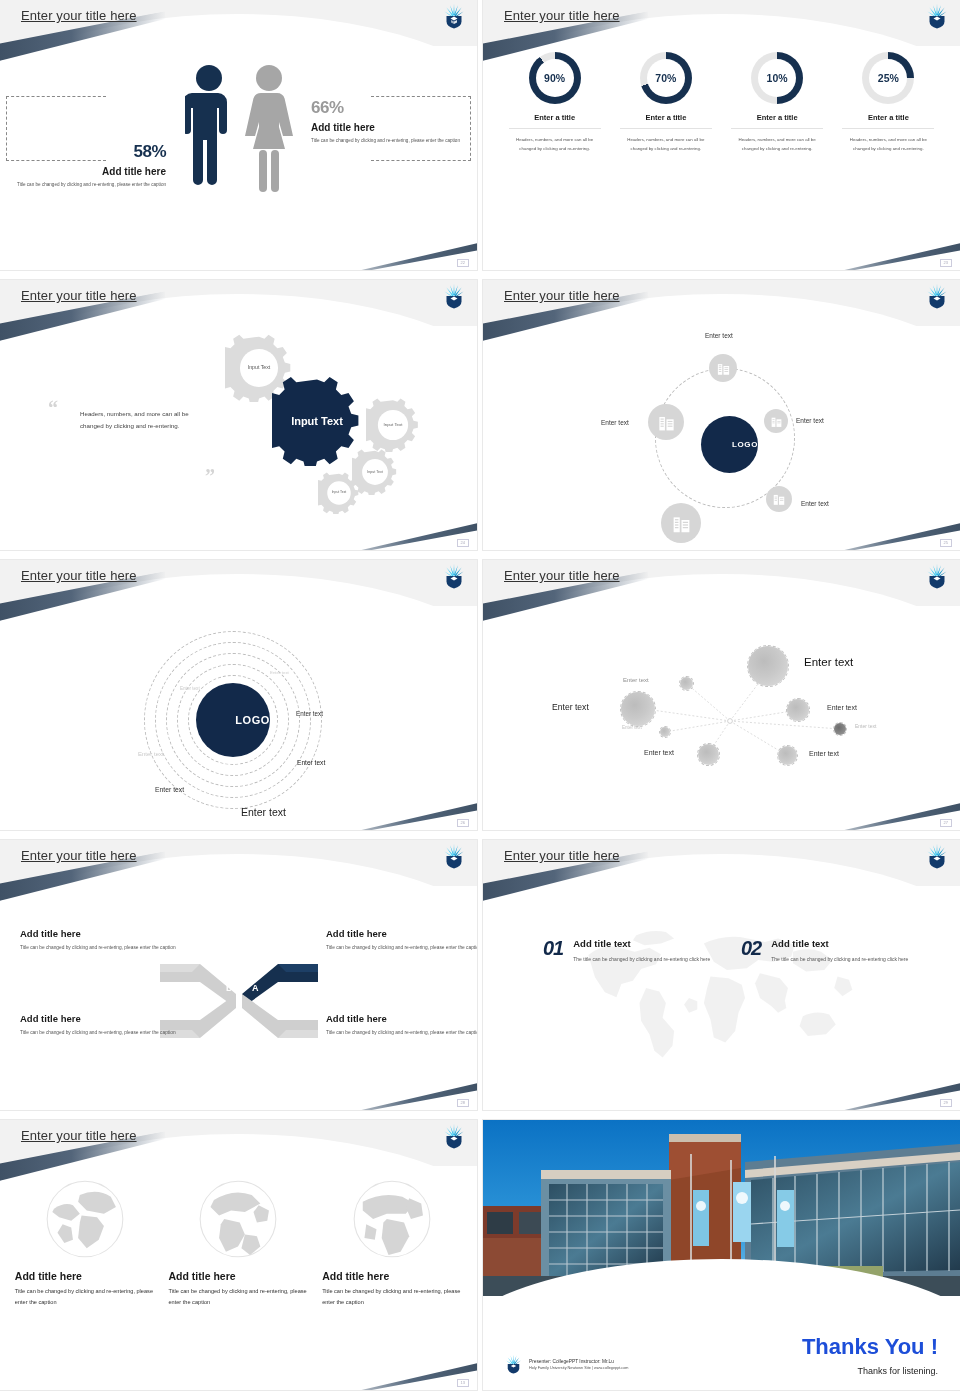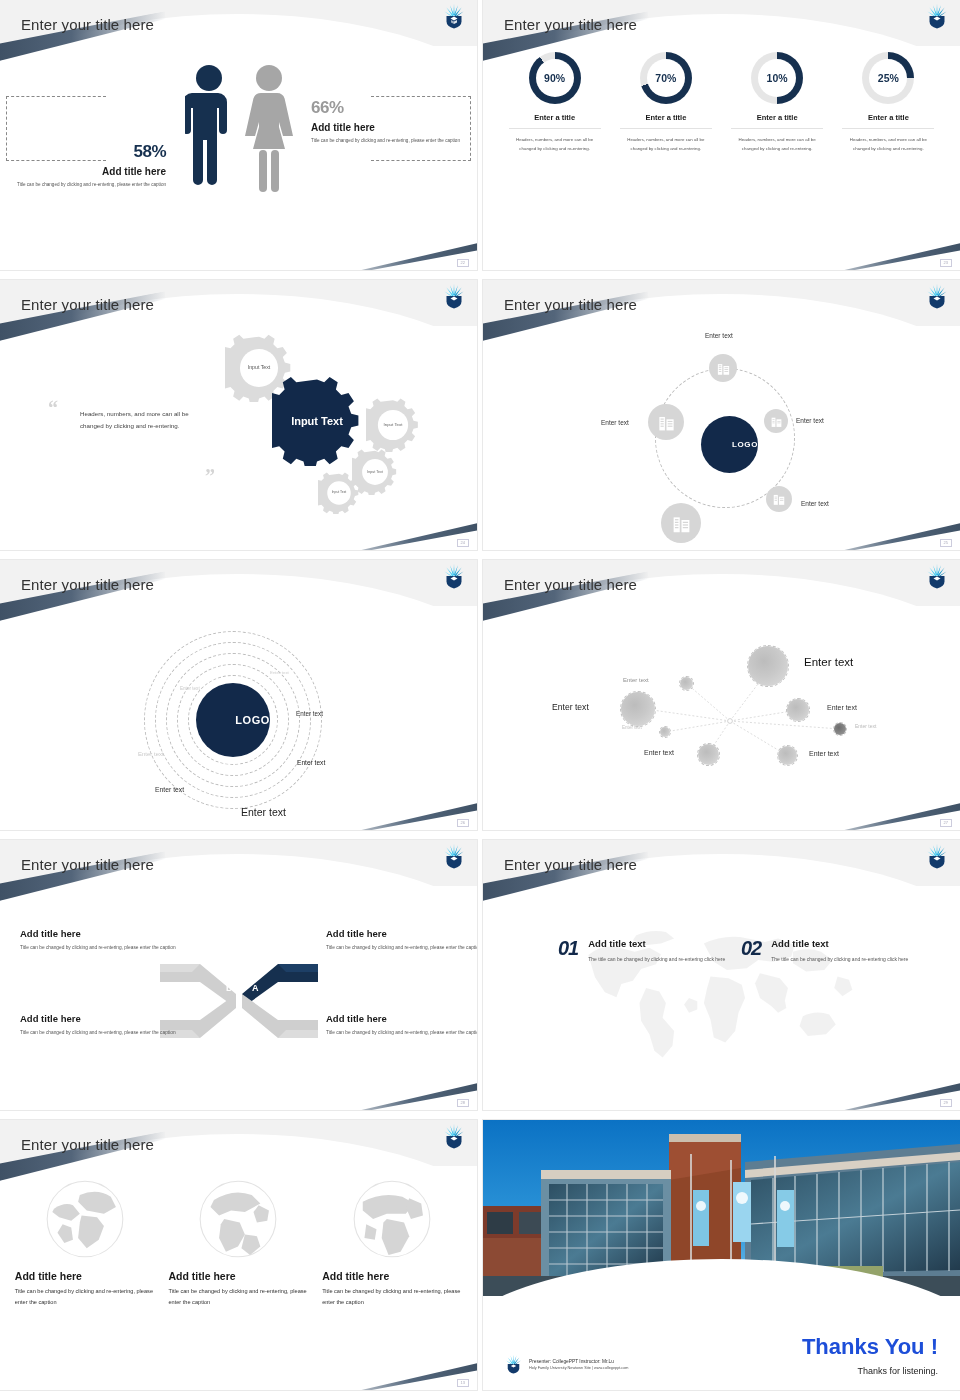--- a/index.html
+++ b/index.html
@@ -29,23 +29,24 @@
     position:absolute; left:0; top:0; width:100%; height:46px;
     background:#f2f2f2;
     overflow:hidden;
   }
   .hdr .curve {
     position:absolute; left:-10%; top:14px; width:120%; height:120px;
     background:#ffffff;
     border-radius:50% 50% 0 0 / 100% 100% 0 0;
   }
   .title {
-    position:absolute; left:21px; top:16px;
-    font-size:15px; color:#333; letter-spacing:.1px;
+    position:absolute; left:21px; top:8px;
+    font-size:13px; color:#333; letter-spacing:.1px;
     z-index:4;
+    text-decoration:underline;
   }
   .logo {
     position:absolute; right:12px; top:3px; width:22px; height:26px; z-index:5;
   }
   
   .sliver-tl {
     position:absolute; left:-6px; top:40px; width:175px; height:22px;
     background: linear-gradient(100deg,#3d4f63 0%, #53657a 45%, rgba(120,132,148,0) 99%);
     transform: rotate(-9.5deg);
     transform-origin: left center;
@@ -632,21 +633,21 @@
           <path d="M186 70 l22 2 16 8 4 16 -8 18 -4 22 -12 14 -14-6 -4-22 -8-20 4-18 Z"></path>
           <path d="M246 66 l24 6 10 12 -4 16 -16 6 -14-10 -6-18 Z"></path>
           <path d="M286 40 q18-6 34 0 l14 10 -10 12 -22 2 -16-10 Z"></path>
           <path d="M298 118 q16-8 32-2 l8 12 -12 12 -22 2 -10-12 Z"></path>
           <path d="M340 70 l14 4 4 12 -12 8 -10-10 Z"></path>
           <path d="M264 96 l12 2 2 10 -10 6 -8-8 Z"></path>
           <path d="M160 96 l10 4 0 10 -10 4 -6-10 Z"></path>
         </g>
       </svg>
 
-      <div class="numblk" style="left:75px;top:52px;">
+      <div class="numblk" style="left:60px;top:52px;">
         <div class="bignum">01</div>
         <div>
           <div class="n-h">Add title text</div>
           <div class="n-p">The title can be changed by clicking and re-entering click here</div>
         </div>
       </div>
       <div class="numblk" style="left:258px;top:52px;">
         <div class="bignum">02</div>
         <div>
           <div class="n-h">Add title text</div>

